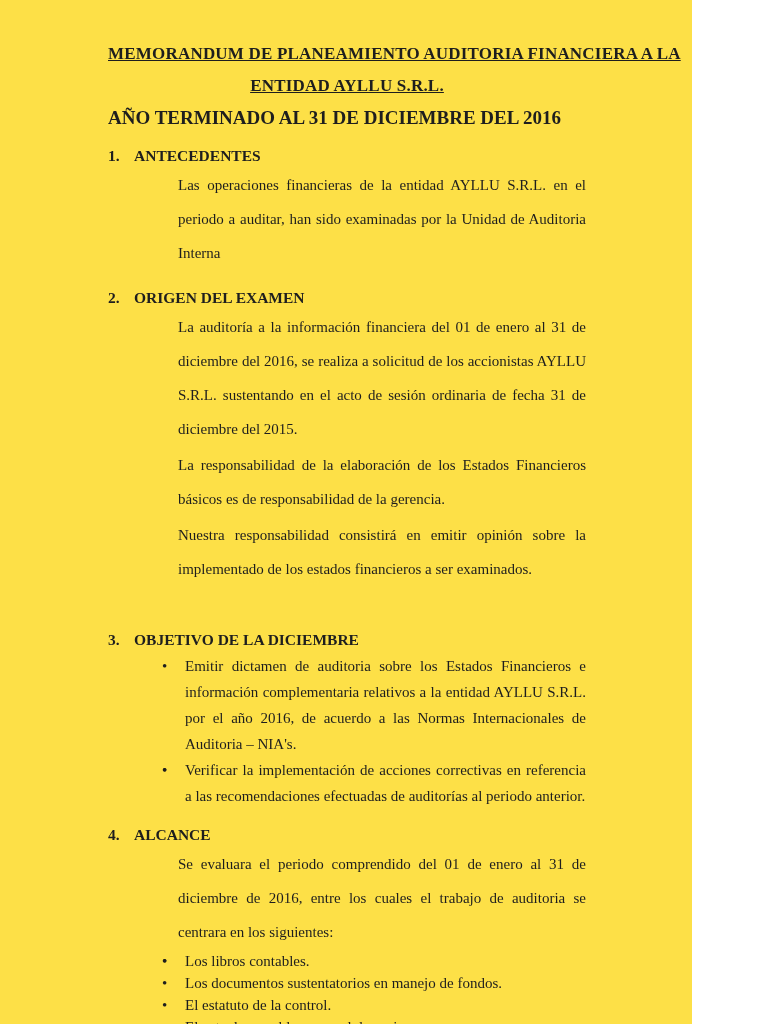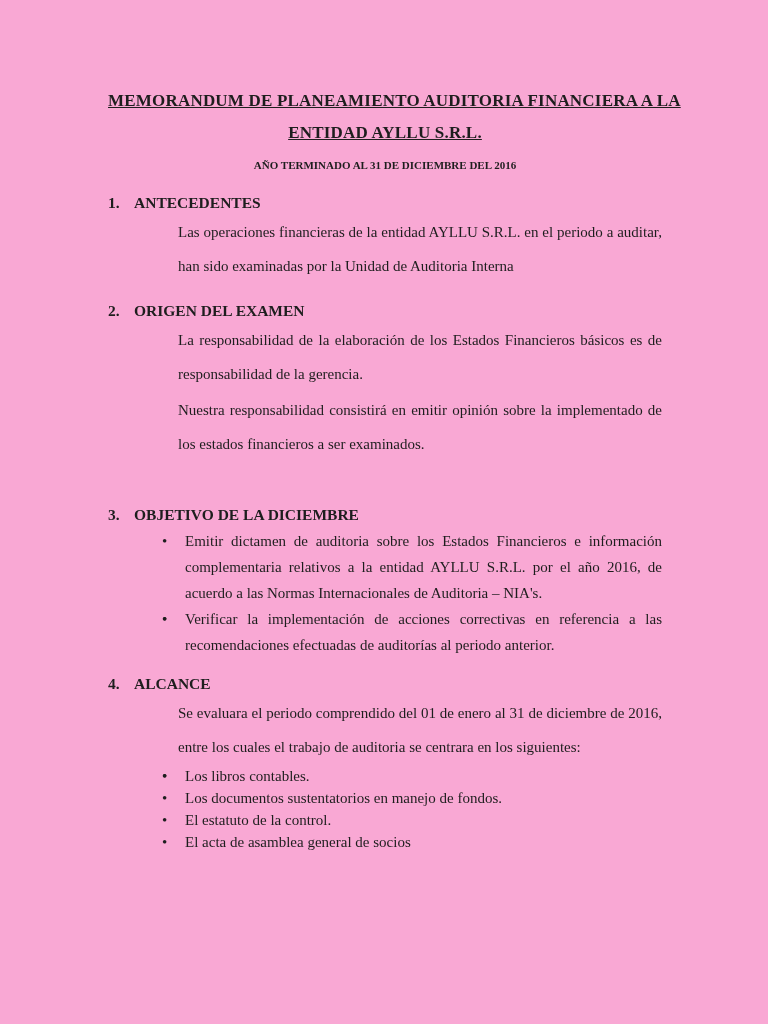--- a/index.html
+++ b/index.html
@@ -9,41 +9,41 @@
   }
   body {
     width: 768px;
     height: 1024px;
     overflow: hidden;
     font-family: "Liberation Serif", "DejaVu Serif", serif;
     color: #1e1e1e;
   }
   .page {
     box-sizing: border-box;
-    width: 768px;
+    width: 692px;
     height: 1024px;
-    padding: 85px 106px 0 108px;
-    background: #f9a8d4;
+    padding: 38px 106px 0 108px;
+    background: #fde047;
   }
   
   .title-line {
     text-align: center;
     font-weight: bold;
     font-size: 17px;
     line-height: 32px;
     white-space: nowrap;
     letter-spacing: 0.2px;
   }
   .title-line .u {
     text-decoration: underline;
   }
   .subtitle-line {
-    text-align: center;
+    text-align: left;
     font-weight: bold;
-    font-size: 11px;
+    font-size: 19px;
     line-height: 32px;
     white-space: nowrap;
   }
   
   #doc-sections .section:nth-child(1) { margin-top: 10px; }
   #doc-sections .section:nth-child(2) { margin-top: 16px; }
   #doc-sections .section:nth-child(3) { margin-top: 42px; }
   #doc-sections .section:nth-child(4) { margin-top: 14px; }
   #doc-sections .section:nth-child(5) { margin-top: 18px; }
   .sec-head {
@@ -109,20 +109,21 @@
         <div class="sec-body">
           <div class="para">Las operaciones financieras de la entidad AYLLU S.R.L.  en el periodo a auditar, han sido examinadas por la Unidad de Auditoria Interna</div>
         </div>
       </div>
       <div class="section">
         <div class="sec-head">
           <span class="sec-num">2.</span>
           <span class="sec-title">ORIGEN DEL EXAMEN</span>
         </div>
         <div class="sec-body">
+          <div class="para">La auditoría a la información financiera del 01 de enero al 31 de diciembre del 2016, se realiza a solicitud de los accionistas AYLLU S.R.L. sustentando en el acto de sesión ordinaria de fecha 31 de diciembre del 2015.</div>
           <div class="para">La responsabilidad de la elaboración de los Estados Financieros básicos es de responsabilidad de la gerencia.</div>
           <div class="para">Nuestra responsabilidad consistirá en emitir opinión sobre la implementado de los estados financieros a ser examinados.</div>
         </div>
       </div>
       <div class="section">
         <div class="sec-head">
           <span class="sec-num">3.</span>
           <span class="sec-title">OBJETIVO DE LA DICIEMBRE</span>
         </div>
         <div class="sec-body">

